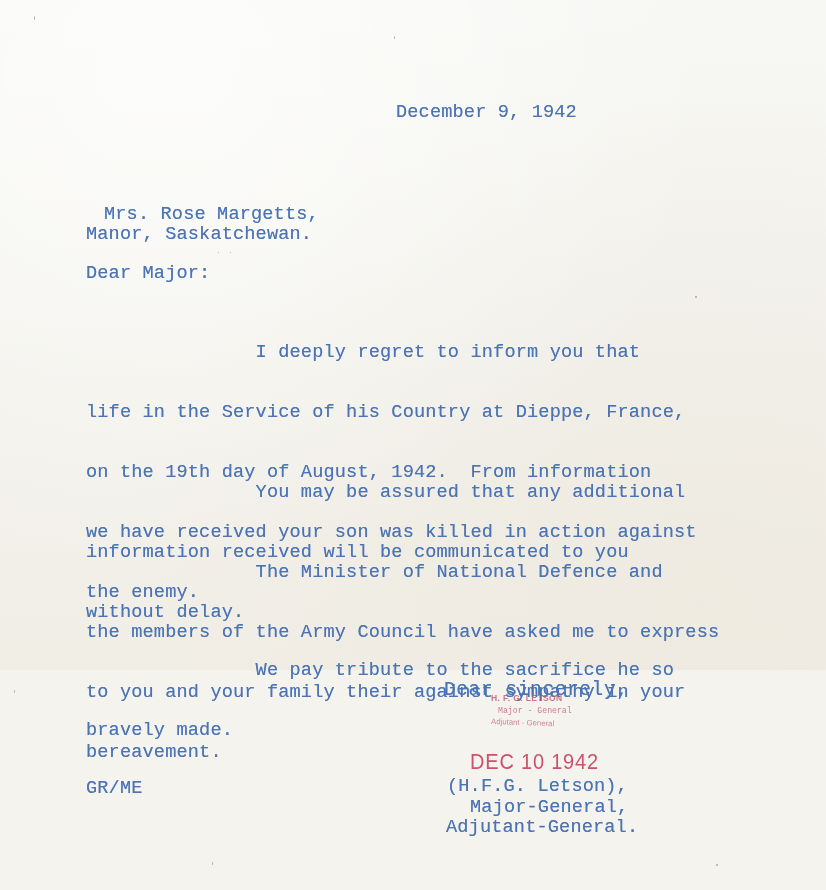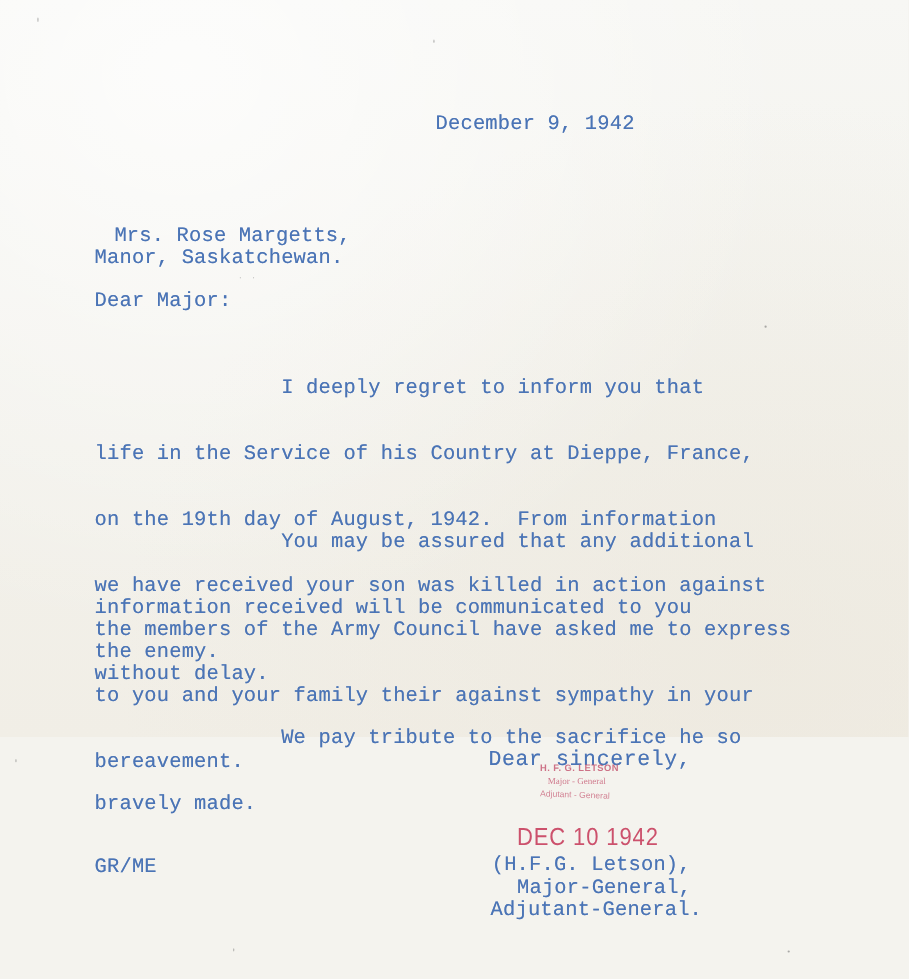--- a/index.html
+++ b/index.html
@@ -61,21 +61,21 @@
       font-weight: bold;
       color: #c4536e;
       letter-spacing: 0.4px;
       opacity: 0.8;
       white-space: pre;
     }
     .stamp-rank {
       position: absolute;
       left: 498px;
       top: 706px;
-      font-family: Liberation Serif, serif;
+      font-family: Liberation Mono, monospace;
       font-size: 8.2px;
       color: #c4536e;
       opacity: 0.75;
       white-space: pre;
       text-align: center;
     }
     .stamp-title {
       position: absolute;
       left: 491px;
       top: 718px;
@@ -128,20 +128,21 @@
     <span class="line">the enemy.</span>
   </div>
 
   <div class="typed para p2">
     <span class="line">               You may be assured that any additional</span>
     <span class="line">information received will be communicated to you</span>
     <span class="line">without delay.</span>
   </div>
 
   <div class="typed para p3">
+    <span class="line">               The Minister of National Defence and</span>
     <span class="line">the members of the Army Council have asked me to express</span>
     <span class="line">to you and your family their against sympathy in your</span>
     <span class="line">bereavement.</span>
   </div>
 
   <div class="typed para p4">
     <span class="line">               We pay tribute to the sacrifice he so</span>
     <span class="line">bravely made.</span>
   </div>
 

